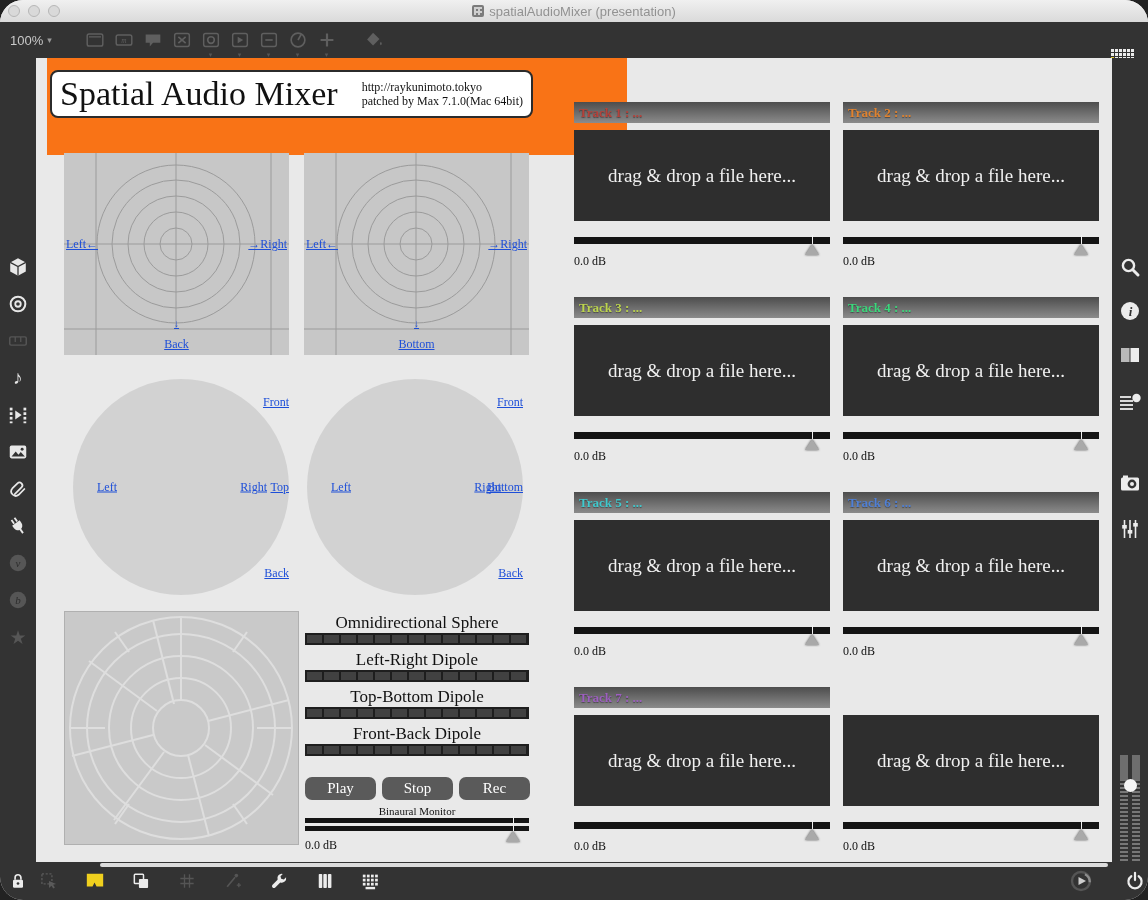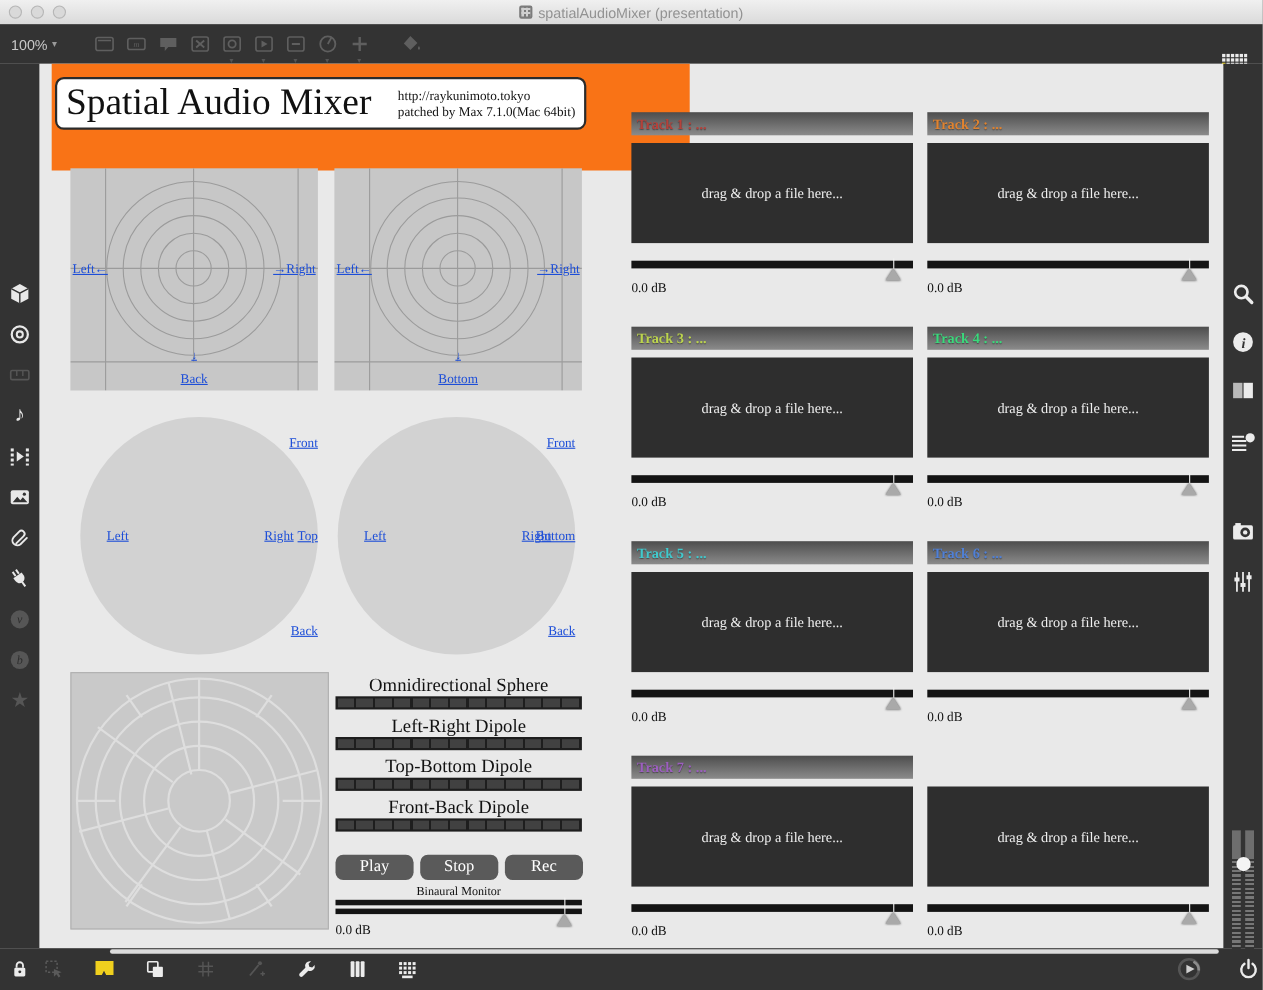--- a/index.html
+++ b/index.html
@@ -1,16 +1,16 @@
 <!DOCTYPE html>
 <html><head>
 <meta charset="utf-8">
 <style>
   html,body{margin:0;padding:0;background:#222;}
-  .window{width:1148px;height:900px;position:relative;overflow:hidden;background:#e9e9e9;font-family:"Liberation Sans",sans-serif;}
+  .window{width:1148px;height:900px;position:relative;overflow:hidden;background:#e9e9e9;font-family:"Liberation Sans",sans-serif;border-radius:23px;}
   
   .titlebar{position:absolute;left:0;top:0;right:0;height:22px;background:linear-gradient(#f0f0f0,#dadada);border-bottom:1px solid #b3b3b3;display:flex;align-items:center;}
   .lights{position:absolute;left:8px;top:5px;display:flex;gap:8px;}
   .light{width:12px;height:12px;border-radius:50%;background:#d9d9d9;border:1px solid #b6b6b6;box-sizing:border-box;}
   .titlewrap{margin:0 auto;display:flex;align-items:center;gap:5px;color:#929292;font-size:13px;}
   .docicon{width:12px;height:12px;border-radius:2px;background:#7b7b7b;position:relative;}
   .docicon:before{content:"";position:absolute;inset:2px;background:
     repeating-linear-gradient(90deg,#cfcfcf 0 2px,transparent 2px 4px),
     repeating-linear-gradient(#cfcfcf 0 2px,transparent 2px 4px);}
   .toolbar-top{position:absolute;left:0;top:22px;right:0;height:36px;background:#333;display:flex;align-items:center;color:#5f5f5f;}
@@ -57,21 +57,21 @@
   .binslider .bar{position:absolute;left:0;right:0;height:5px;background:#141414;}
   .binslider .b1{top:0}.binslider .b2{top:8px}
   .notchline{position:absolute;top:-2px;width:1px;height:17px;background:#f2f2f2;}
   .handle{position:absolute;width:0;height:0;border-left:7px solid transparent;border-right:7px solid transparent;border-bottom:11px solid #a9a9a9;filter:drop-shadow(0 0 1px #555);}
   .gaintext{position:absolute;font-size:12px;color:#111;}
   
   .track{position:absolute;width:256px;height:170px;}
   .track-header{position:absolute;left:0;top:0;right:0;height:21px;background:linear-gradient(#4d4d4d,#8b8b8b);display:flex;align-items:center;}
   .track-label{font-size:13px;font-weight:bold;margin-left:5px;font-family:"Liberation Serif","DejaVu Serif",serif;text-shadow:0 1px 1px rgba(0,0,0,.4);}
   .track-drop{position:absolute;left:0;right:0;top:28px;height:91px;background:#2e2e2e;display:flex;align-items:center;justify-content:center;}
-  .track-drop span{color:#f0f0f0;font-size:13px;font-family:"Liberation Serif","DejaVu Serif",serif;}
+  .track-drop span{color:#f0f0f0;font-size:19px;font-family:"Liberation Serif","DejaVu Serif",serif;}
   .track-slider{position:absolute;left:0;right:0;top:135px;height:20px;}
   .track-slider .bar{position:absolute;left:0;right:0;top:0;height:7px;background:#141414;}
   .track-slider .notchline{height:11px;top:-2px;}
   .track-slider .handle{top:7px;}
   .track-gain{top:152px;left:0;}
 </style>
 </head>
 <body>
 
 <div class="window">

